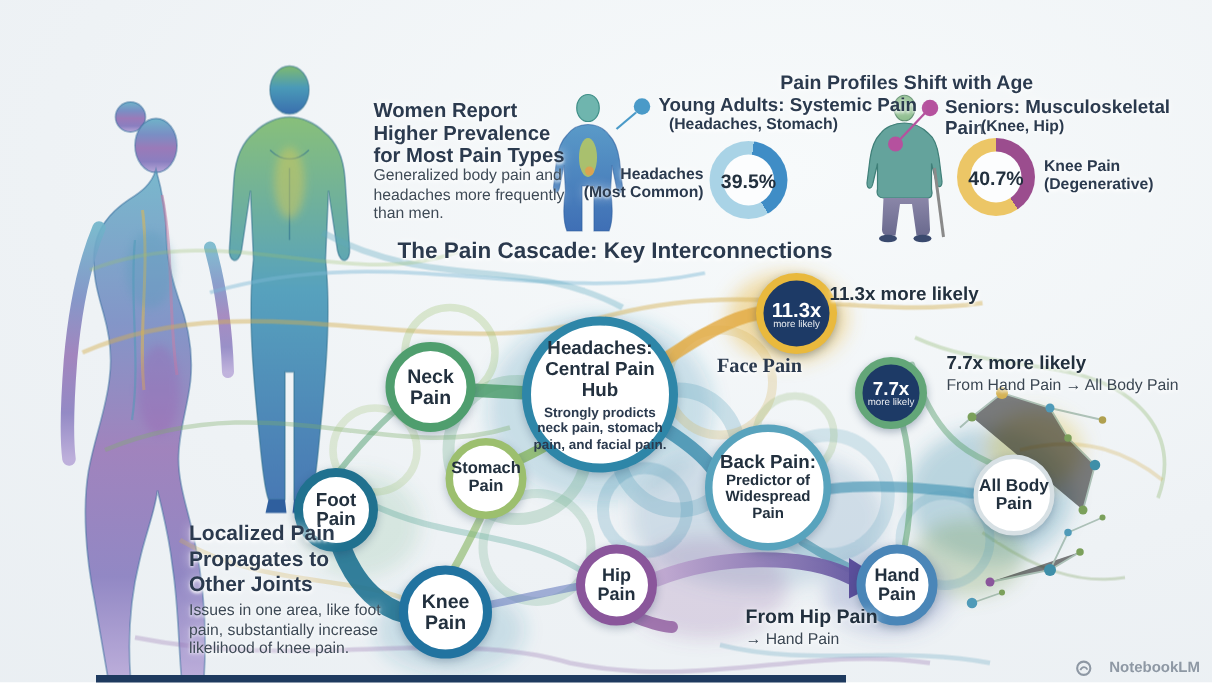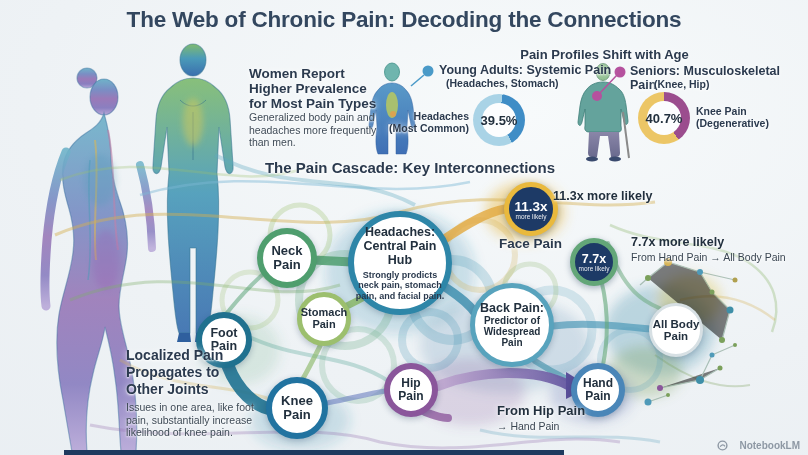--- a/index.html
+++ b/index.html
@@ -70,21 +70,21 @@
   .b77 .v { font-size:12.5px; }
   .b87  { left:445px; top:394px; width:48px; height:48px; border:5px solid #a84f86; }
   .b87 .v { font-size:12.5px; }
 
   .callout .t { font-size:12.5px; font-weight:700; color:#22303e; }
   .callout .d { font-size:10.5px; color:#3a4652; margin-top:2px; }
   .c113 { left:553px; top:189px; }
   .c77  { left:631px; top:235px; }
   .c87  { left:497px; top:403px; }
   .c87 .t { font-size:13px; }
-  .face-label { left:478px; top:236px; width:84px; text-align:right; font-size:13.5px; font-weight:700; }
+  .face-label { left:478px; top:236px; width:84px; text-align:left; font-size:13.5px; font-weight:700;font-family:Liberation Serif, serif; }
 
   .loc-head { left:126px; top:347px; font-size:14px; font-weight:700; line-height:1.22; }
   .loc-body { left:126px; top:401px; font-size:10.5px; color:#3e4a56; line-height:1.2; }
 
   .bottom-bar { left:64px; top:450px; width:500px; height:5px; background:#1e3a5f; }
   .watermark { right:8px; bottom:4px; display:flex; align-items:center; gap:11px;
                font-size:10px; font-weight:700; color:#8e98a4; }
 </style>
 </head>
 <body>
@@ -242,21 +242,20 @@
       <path fill="url(#gSr)" d="M589,132 L588,153 C588,156 590,157 592,157 L597,157 L600,136 L608,136 L611,157 L616,157 C618,157 620,156 620,153 L619,132 Z"></path>
       <ellipse cx="592" cy="159" rx="6" ry="2.5" fill="#3a4a6e"></ellipse>
       <ellipse cx="615" cy="159" rx="6" ry="2.5" fill="#3a4a6e"></ellipse>
       <path d="M623,112 L629,158" stroke="#8a8a8a" stroke-width="2"></path>
       <circle cx="597" cy="96" r="5" fill="#b5519e"></circle>
       <path d="M600,93 L617,75" stroke="#b5519e" stroke-width="1.5"></path>
     </g>
     <circle cx="620" cy="72" r="5.5" fill="#b5519e"></circle>
   </svg>
 
-  <div class="abs title">The Web of Chronic Pain: Decoding the Connections</div>
   <div class="abs sec-head age-head halo">Pain Profiles Shift with Age</div>
 
   <div class="abs women-body prel halo">Generalized body pain and
 headaches more frequently
 than men.</div>
   <div class="abs women-head prel halo">Women Report
 Higher Prevalence
 for Most Pain Types</div>
 
   <div class="abs stat-label ya-label halo">Young Adults: Systemic Pain</div>

